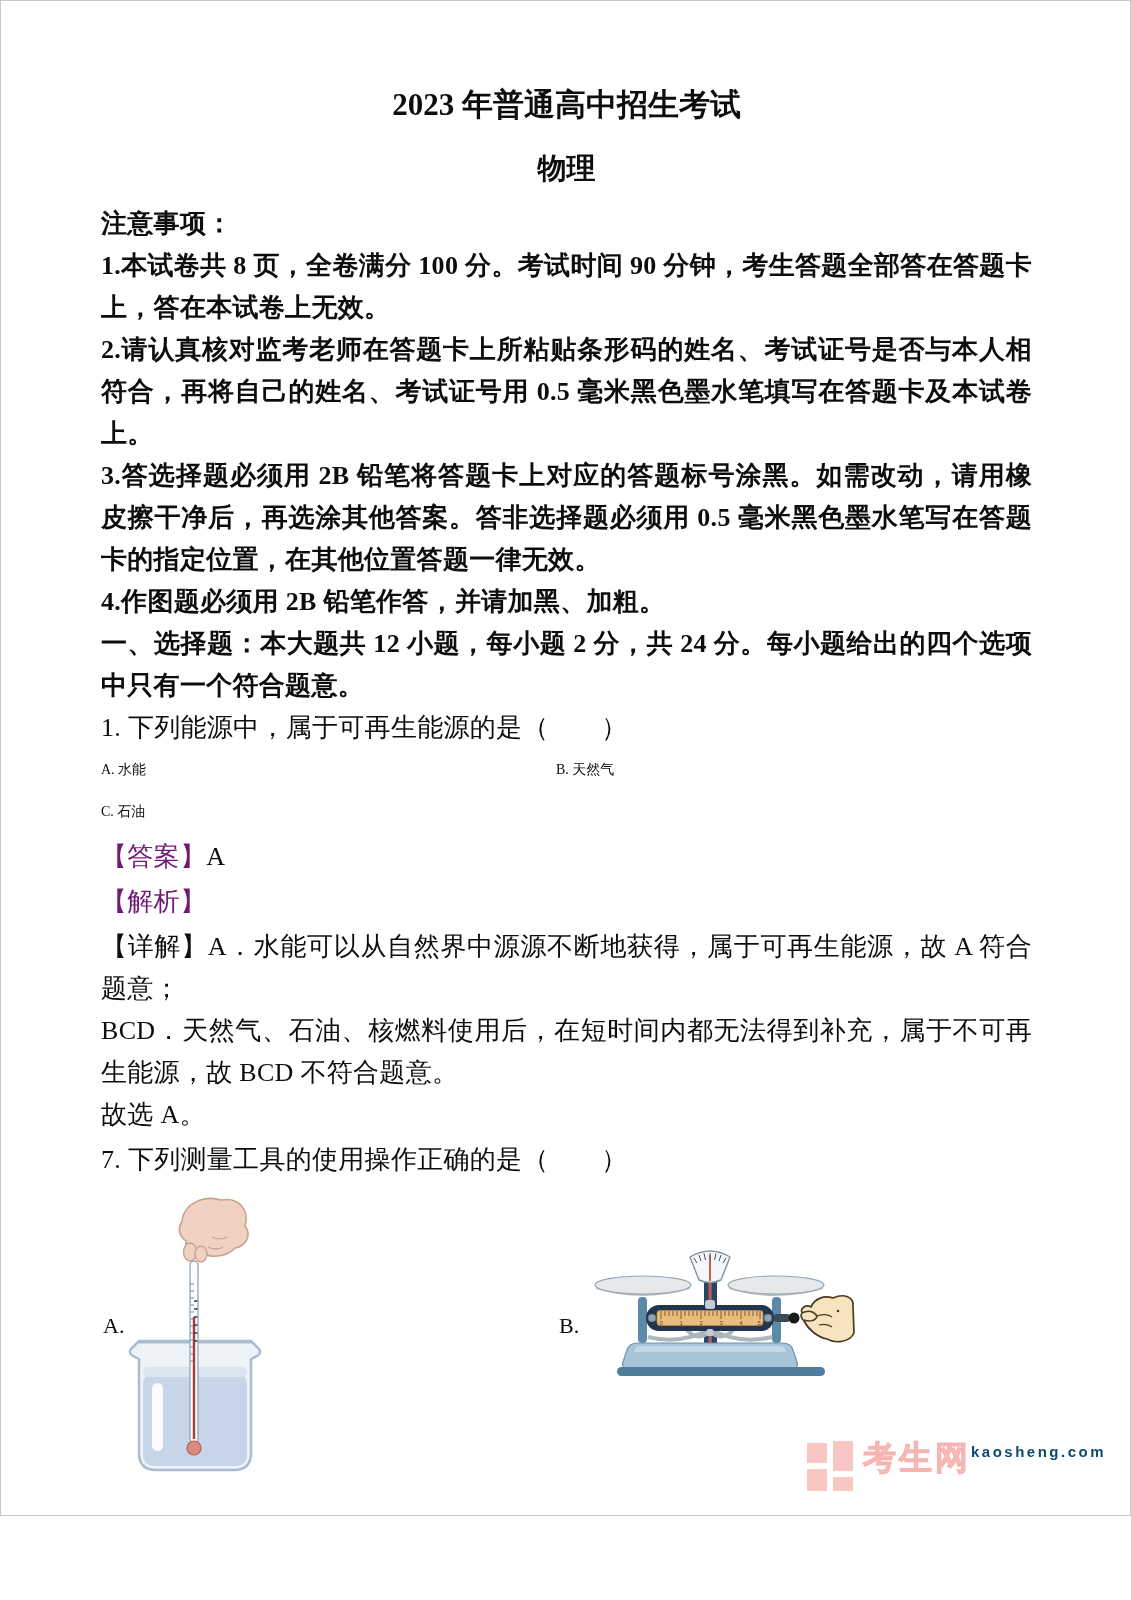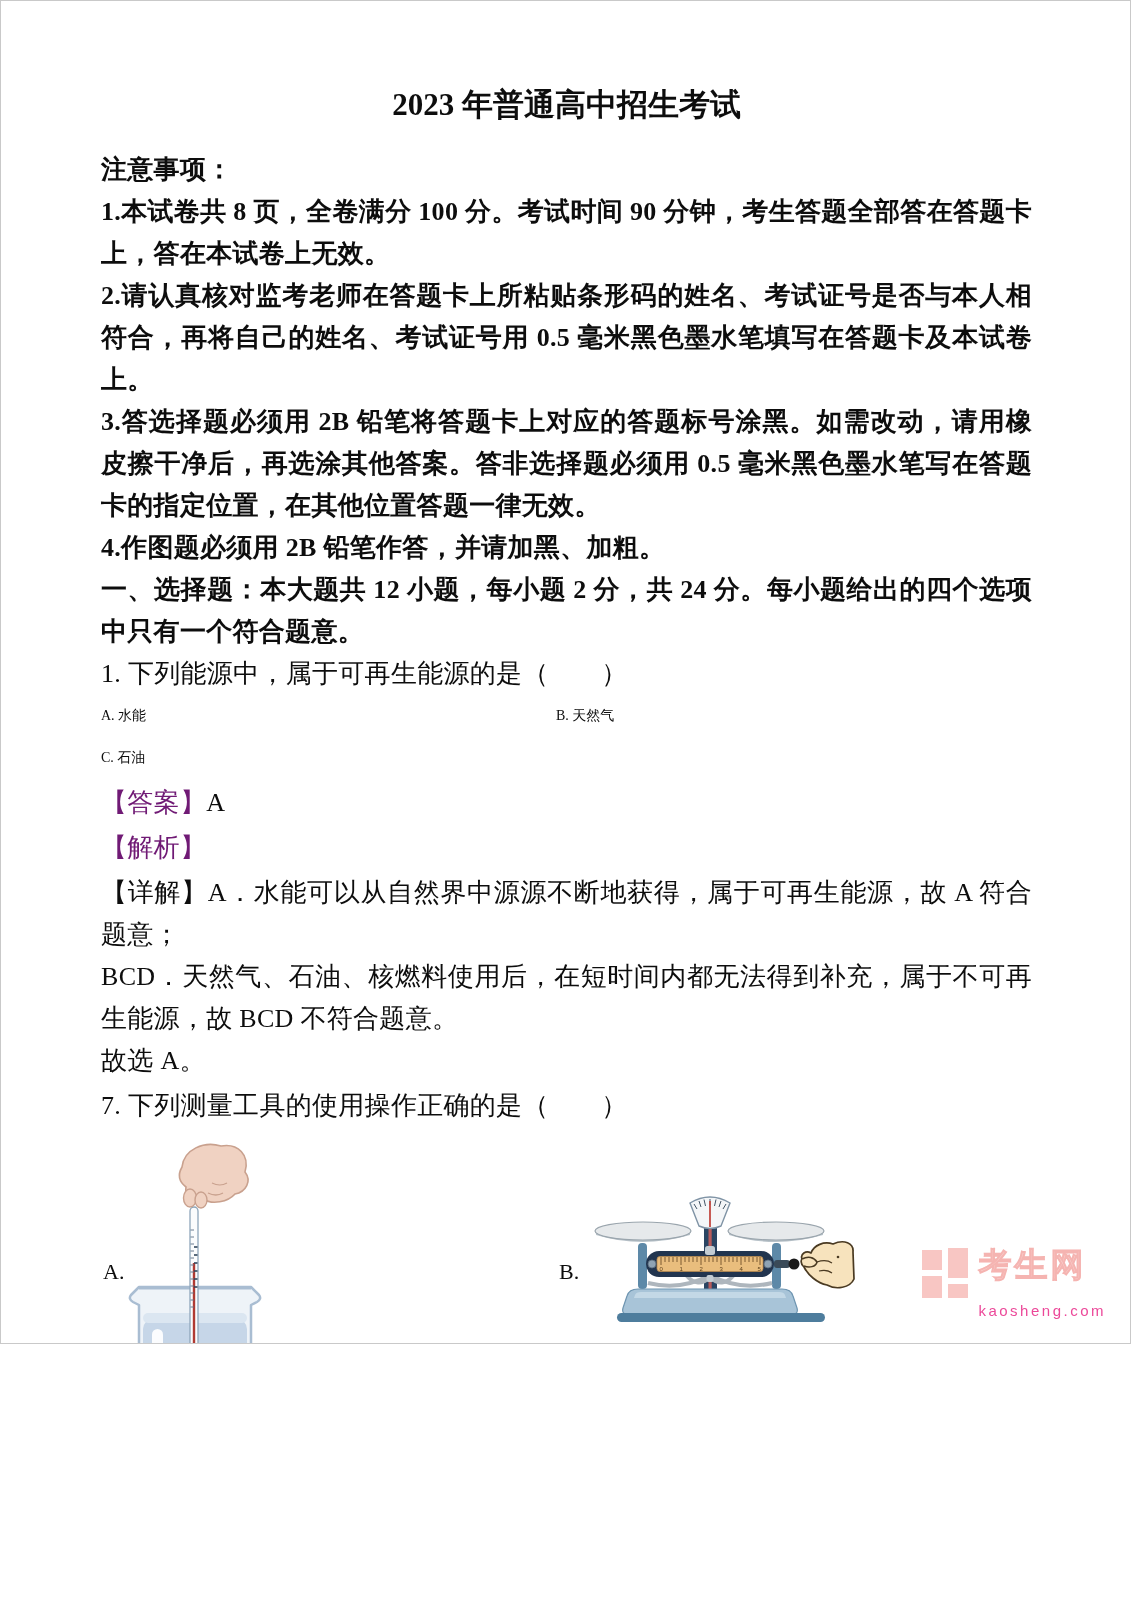--- a/index.html
+++ b/index.html
@@ -1,20 +1,20 @@
 <!DOCTYPE html>
 <html><head>
 <meta charset="utf-8">
 <style>
   * { margin: 0; padding: 0; box-sizing: border-box; }
   html, body { background: #ffffff; }
   .page {
     position: relative;
     width: 1131px;
-    height: 1344px;
+    height: 1516px;
     background: #ffffff;
     border: 1px solid #c9c9c9;
     font-family: "Liberation Serif", "DejaVu Serif", serif;
     color: #0d0d0d;
     overflow: hidden;
   }
   .content {
     position: absolute;
     left: 100px;
     top: 84px;
@@ -72,51 +72,52 @@
     align-items: flex-start;
     gap: 10px;
     font-family: "Liberation Sans", sans-serif;
   }
   .wm-logo { position: relative; width: 46px; height: 50px; }
   .wm-block { position: absolute; background: #f8c6c3; }
   .wm-b1 { left: 0; top: 2px; width: 20px; height: 20px; }
   .wm-b2 { left: 0; top: 28px; width: 20px; height: 22px; }
   .wm-b3 { left: 26px; top: 0; width: 20px; height: 30px; }
   .wm-b4 { left: 26px; top: 36px; width: 20px; height: 14px; }
-  .wm-texts { display: flex; flex-direction: column; }
+  .wm-texts { display: flex; flex-direction: row; }
   .wm-name {
     font-size: 33px;
     font-weight: bold;
     line-height: 34px;
     color: #f9d2d0;
     letter-spacing: 3px;
     -webkit-text-stroke: 1px #f5b4b1;
   }
   .wm-domain {
     font-size: 15px;
-    font-weight: normal;
-    color: #ec4899;
+    font-weight: bold;
+    color: #0c4a6e;
     letter-spacing: 2.5px;
-    margin-top: 20px;
+    margin-top: 2px;
   }
   .page-number {
     position: absolute;
     left: 1012px;
     top: 1570px;
     font-size: 23px;
     font-family: "Liberation Serif", "DejaVu Serif", serif;
   }
 </style>
 </head>
 <body>
 
 <div class="page">
   <div class="content">
 
     <div class="doc-title">2023 年普通高中招生考试</div>
+    <div class="doc-subtitle">物理</div>
 
     <p class="para bold">注意事项：</p>
     <p class="para bold">1.本试卷共 8 页，全卷满分 100 分。考试时间 90 分钟，考生答题全部答在答题卡上，答在本试卷上无效。</p>
     <p class="para bold">2.请认真核对监考老师在答题卡上所粘贴条形码的姓名、考试证号是否与本人相符合，再将自己的姓名、考试证号用 0.5 毫米黑色墨水笔填写在答题卡及本试卷上。</p>
     <p class="para bold">3.答选择题必须用 2B 铅笔将答题卡上对应的答题标号涂黑。如需改动，请用橡皮擦干净后，再选涂其他答案。答非选择题必须用 0.5 毫米黑色墨水笔写在答题卡的指定位置，在其他位置答题一律无效。</p>
     <p class="para bold">4.作图题必须用 2B 铅笔作答，并请加黑、加粗。</p>
 
     <p class="para bold">一、选择题：本大题共 12 小题，每小题 2 分，共 24 分。每小题给出的四个选项中只有一个符合题意。</p>
 
     <p class="para">1. 下列能源中，属于可再生能源的是（　　）</p>

